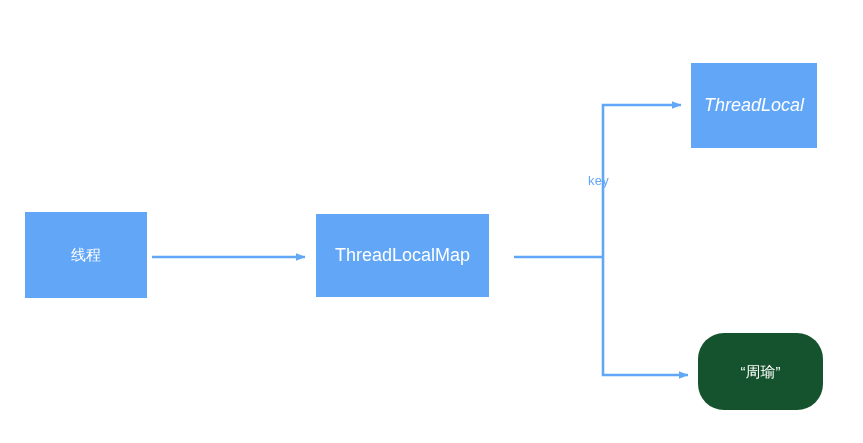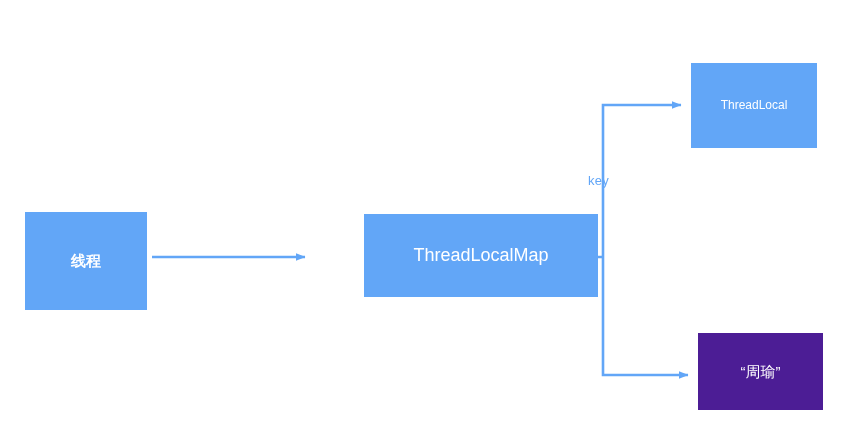--- a/index.html
+++ b/index.html
@@ -38,23 +38,23 @@
   .node-label {
     display: block;
     white-space: nowrap;
   }
   .edge-label {
     position: absolute;
     font-size: 13px;
     white-space: nowrap;
     letter-spacing: 0.2px;
   }
-  #node-thread      { left: 25px;  top: 212px; width: 122px; height: 98px; font-size: 15px; font-weight: bold; }
-  #node-threadlocalmap { left: 316px; top: 214px; width: 234px; height: 83px; font-size: 18px; margin-left: 48px; }
-  #node-threadlocal { left: 691px; top: 63px;  width: 126px; height: 85px; font-size: 12px; }
+  #node-thread      { left: 25px;  top: 212px; width: 122px; height: 86px; font-size: 15px; }
+  #node-threadlocalmap { left: 316px; top: 214px; width: 173px; height: 83px; font-size: 18px; }
+  #node-threadlocal { left: 691px; top: 63px;  width: 126px; height: 85px; font-size: 18px; font-style: italic; }
   #node-value       { left: 698px; top: 333px; width: 125px; height: 77px; font-size: 15px; }
 </style>
 </head>
 <body>
 
 <div id="canvas">
 
   <svg id="diagram-svg" viewBox="0 0 863 443" xmlns="http://www.w3.org/2000/svg">
     <defs>
       <marker id="arrowhead" markerWidth="10" markerHeight="8" refX="9.5" refY="4" orient="auto" markerUnits="userSpaceOnUse">
@@ -84,19 +84,19 @@
   </div>
 
   <div class="node-box" id="node-threadlocalmap" style="background:#62a6f7;">
     <span class="node-label">ThreadLocalMap</span>
   </div>
 
   <div class="node-box" id="node-threadlocal" style="background:#62a6f7;">
     <span class="node-label">ThreadLocal</span>
   </div>
 
-  <div class="node-box" id="node-value" style="background:#4c1d95;">
+  <div class="node-box" id="node-value" style="background:#14532d;border-radius:26px;">
     <span class="node-label">“周瑜”</span>
   </div>
 
   <div class="edge-label" style="left:588px; top:173px; color:#62a6f7;text-align:right;">key</div>
 
 </div>
 
 </body></html>

